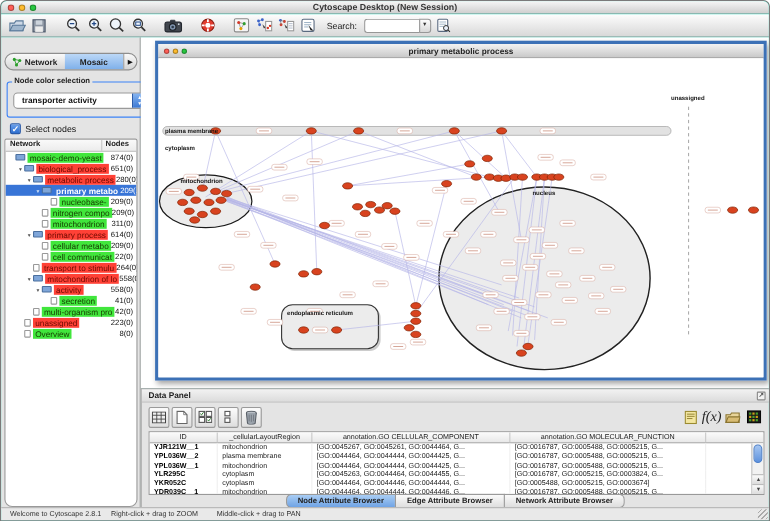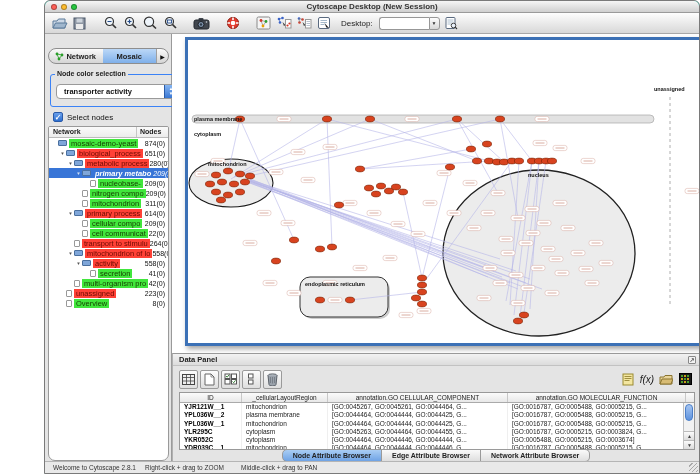--- a/index.html
+++ b/index.html
@@ -1,19 +1,19 @@
 <!DOCTYPE html>
 <html><head>
 <meta charset="utf-8">
 <style>
   html,body{margin:0;padding:0;width:700px;height:474px;overflow:hidden;
     font-family:"Liberation Sans",sans-serif;background:#fff;}
   *{box-sizing:border-box;}
   .window{position:absolute;inset:0;background:#5eead4;border:1px solid #7a7a7a;
-    border-radius:6px 6px 0 0;overflow:hidden;margin-left:44px;}
+    border-radius:6px 6px 0 0;overflow:hidden;}
   
   .titlebar{position:absolute;top:0;left:0;right:0;height:12px;
     background:linear-gradient(#f6f6f6,#cfcfcf);border-bottom:1px solid #9a9a9a;
     border-radius:5px 5px 0 0;text-align:center;font-size:8px;font-weight:bold;
     color:#333;line-height:12px;}
   .lights{position:absolute;left:6px;top:3px;display:flex;gap:4px;}
   .light{width:6px;height:6px;border-radius:50%;border:0.5px solid rgba(0,0,0,.3);}
   .l-red{background:#ff5f57;} .l-yel{background:#febc2e;} .l-grn{background:#28c840;}
   
   .toolbar{position:absolute;top:12px;left:0;right:0;height:21px;
@@ -60,21 +60,21 @@
     background:linear-gradient(#6aa0ec,#2e6fd0);color:#fff;font-size:8px;line-height:9px;
     text-align:center;font-weight:bold;}
   .check-label{font-size:8px;color:#111;}
   .tree-box{position:absolute;top:92px;left:3px;width:121px;bottom:2px;background:#fff;
     border:1px solid #999;border-radius:2px 2px 7px 7px;overflow:hidden;}
   .tree-header{height:11px;border-bottom:1px solid #bbb;display:flex;font-size:7px;
     font-weight:bold;color:#222;background:linear-gradient(#fafafa,#ececec);}
   .tree-header .h1{flex:1;padding:1px 0 0 4px;}
   .tree-header .h2{width:32px;border-left:1px solid #c6c6c6;padding:1px 0 0 3px;}
   .tree-row{height:10px;display:flex;align-items:center;font-size:7.5px;white-space:nowrap;}
-  .tree-row.sel{background:#3875d7;font-style:italic;}
+  .tree-row.sel{background:#3875d7;}
   .ind{display:inline-block;height:1px;flex:none;}
   .tarrow{width:7px;flex:none;font-size:4.5px;color:#555;text-align:center;}
   .tree-row.sel .tarrow{color:#cfe0f5;}
   .ticon{flex:none;margin-right:2px;}
   .ticon.folder{width:9px;height:6px;background:#7fa6d9;border:1px solid #4a6f9e;border-radius:1px;}
   .ticon.doc{width:6px;height:7px;background:#fff;border:1px solid #999;border-radius:1px;}
   .tlbl{padding:0 2px;flex:none;overflow:hidden;max-width:72px;}
   .tlbl.green{background:#41e63c;color:#163c00;}
   .tlbl.red{background:#ff4136;color:#6e0a00;}
   .tlbl.selected{color:#fff;font-weight:bold;}
@@ -96,21 +96,21 @@
     background:#e4e4e4;border-top:1px solid #999;border-left:1px solid #b0b0b0;}
   .dp-header{height:12px;font-size:7.5px;font-weight:bold;color:#222;
     padding:1px 4px 0 6px;position:relative;background:linear-gradient(#f2f2f2,#dcdcdc);
     border-bottom:1px solid #c2c2c2;}
   .dp-toolbar{position:absolute;top:14px;left:6px;right:6px;height:22px;display:flex;
     align-items:center;gap:2px;}
   .dp-btn{width:19px;height:19px;border:1px solid #9a9a9a;border-radius:2px;
     background:linear-gradient(#fcfcfc,#dedede);display:flex;align-items:center;justify-content:center;}
   .dp-right{margin-left:auto;display:flex;gap:3px;align-items:center;}
   .dp-mini{width:16px;height:15px;display:flex;align-items:center;justify-content:center;}
-  .fx{font-size:10px;font-style:italic;font-family:Liberation Sans, sans-serif;color:#222;}
+  .fx{font-size:13px;font-style:italic;font-family:Liberation Serif, serif;color:#222;}
   .dp-table{position:absolute;top:38px;left:6px;right:4px;bottom:13px;background:#fff;
     border:1px solid #999;overflow:hidden;}
   .dp-thead{display:flex;height:10px;background:linear-gradient(#fbfbfb,#e8e8e8);
     border-bottom:1px solid #aaa;font-size:6.5px;color:#222;}
   .th{border-right:1px solid #c8c8c8;text-align:center;line-height:10px;flex:none;overflow:hidden;}
   .th.fill{flex:1;border-right:none;}
   .dp-tbody{position:absolute;top:10px;left:0;right:11px;bottom:0;overflow:hidden;}
   .tr{display:flex;height:8.3px;font-size:6.5px;color:#222;align-items:center;}
   .td{flex:none;padding-left:4px;overflow:hidden;white-space:nowrap;border-right:1px solid #efefef;height:100%;line-height:8.3px;}
   .td.c0{font-weight:bold;color:#000;}
@@ -242,21 +242,21 @@
           <path d="M10.5,5.5 h3.5 M10.5,7.5 h3.5 M10.5,9.5 h3.5" stroke="#a8b4c4" stroke-width="0.8"></path>
         </svg>
     </span>
     <span class="tb-icon">
       <svg width="14" height="14">
           <rect x="1.5" y="1.5" width="11" height="11" rx="1.5" fill="#fff" stroke="#5a6a80"></rect>
           <path d="M3.5,4.5 H10 M3.5,6.5 H10 M3.5,8.5 H7.5" stroke="#9ab0c4" stroke-width="0.9"></path>
           <path d="M7.5,7 L12,12 L9.3,11.5 Z" fill="#1c1c1c"></path>
         </svg>
     </span>
-    <span class="search-label">Desktop:</span>
+    <span class="search-label">Search:</span>
     <span class="search-wrap">
       <input class="search-input" type="text" value="" style="">
       <span class="search-drop">▼</span>
     </span>
     <span class="tb-icon">
       <svg width="14" height="14">
           <rect x="2" y="1.5" width="9" height="11" rx="1" fill="#fff" stroke="#5a6a80"></rect>
           <path d="M3.5,4 h6 M3.5,6 h6 M3.5,8 h4" stroke="#9ab0c4" stroke-width="0.8"></path>
           <circle cx="9.5" cy="9.5" r="2.3" fill="#e8f0fa" stroke="#333" stroke-width="0.9"></circle>
           <line x1="11.2" y1="11.2" x2="13" y2="13" stroke="#333" stroke-width="1.1"></line>
@@ -353,21 +353,21 @@
             <span class="ind" style="width: 18px;"></span>
             <span class="tarrow">▼</span>
             <span class="ticon folder"></span>
             <span class="tlbl red">primary process</span>
             <span class="tcount">614(0)</span>
           </div>
           <div class="tree-row">
             <span class="ind" style="width: 26px;"></span>
             <span class="tarrow"></span>
             <span class="ticon doc"></span>
-            <span class="tlbl green">cellular compo</span>
+            <span class="tlbl green">cellular metabo</span>
             <span class="tcount">209(0)</span>
           </div>
           <div class="tree-row">
             <span class="ind" style="width: 26px;"></span>
             <span class="tarrow"></span>
             <span class="ticon doc"></span>
             <span class="tlbl green">cell communicat</span>
             <span class="tcount">22(0)</span>
           </div>
           <div class="tree-row">
@@ -418,20 +418,28 @@
             <span class="ticon doc"></span>
             <span class="tlbl green">Overview</span>
             <span class="tcount">8(0)</span>
           </div>
         </div>
     </div>
   </div>
 
   <div class="desktop">
     <div class="net-frame">
+      <div class="net-titlebar">
+        <div class="net-lights">
+          <span class="light l-red"></span>
+          <span class="light l-yel"></span>
+          <span class="light l-grn"></span>
+        </div>
+        <span>primary metabolic process</span>
+      </div>
       <svg id="net-canvas" viewBox="0 0 550 290">
 
         <rect x="4" y="62" width="462" height="8" rx="4" fill="#e2e2e2" stroke="#a8a8a8" stroke-width="0.7"></rect>
         <ellipse cx="43" cy="130" rx="42" ry="24" fill="#ececec" stroke="#1a1a1a" stroke-width="1.1"></ellipse>
         <ellipse cx="351" cy="200" rx="96" ry="83" fill="#ececec" stroke="#222" stroke-width="1.3"></ellipse>
         <rect x="114" y="226" width="88" height="40" rx="10" fill="#9a9a9a" opacity="0.5"></rect>
         <rect x="112" y="224" width="88" height="40" rx="10" fill="#ececec" stroke="#333" stroke-width="1"></rect>
         <line x1="482" y1="44" x2="482" y2="253" stroke="#999" stroke-width="0.8" stroke-dasharray="3,3"></line>
         <g id="edges-layer">
             <line x1="43" y1="126" x2="139" y2="66" stroke="#b6b6e8" stroke-width="0.7" opacity="0.85"></line>

